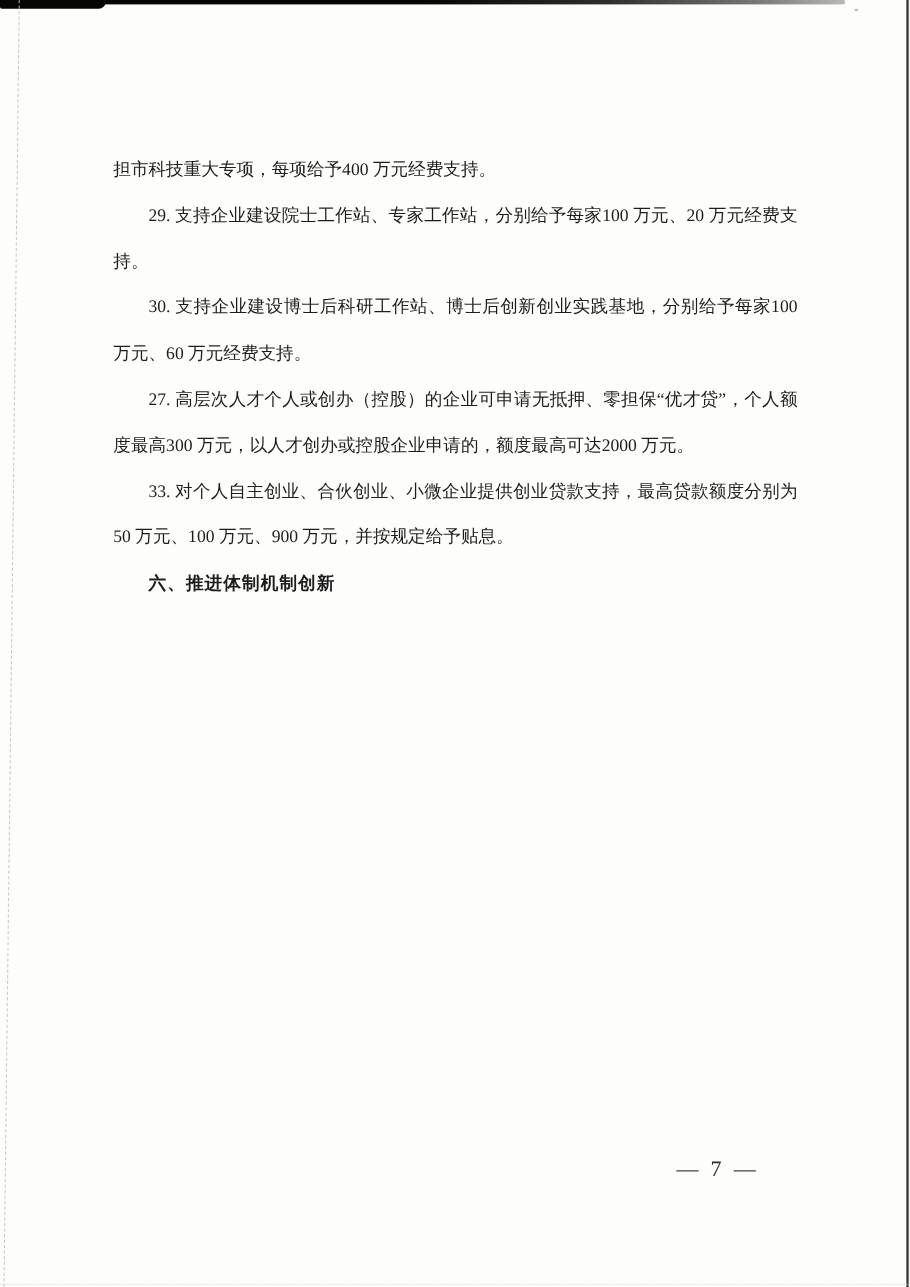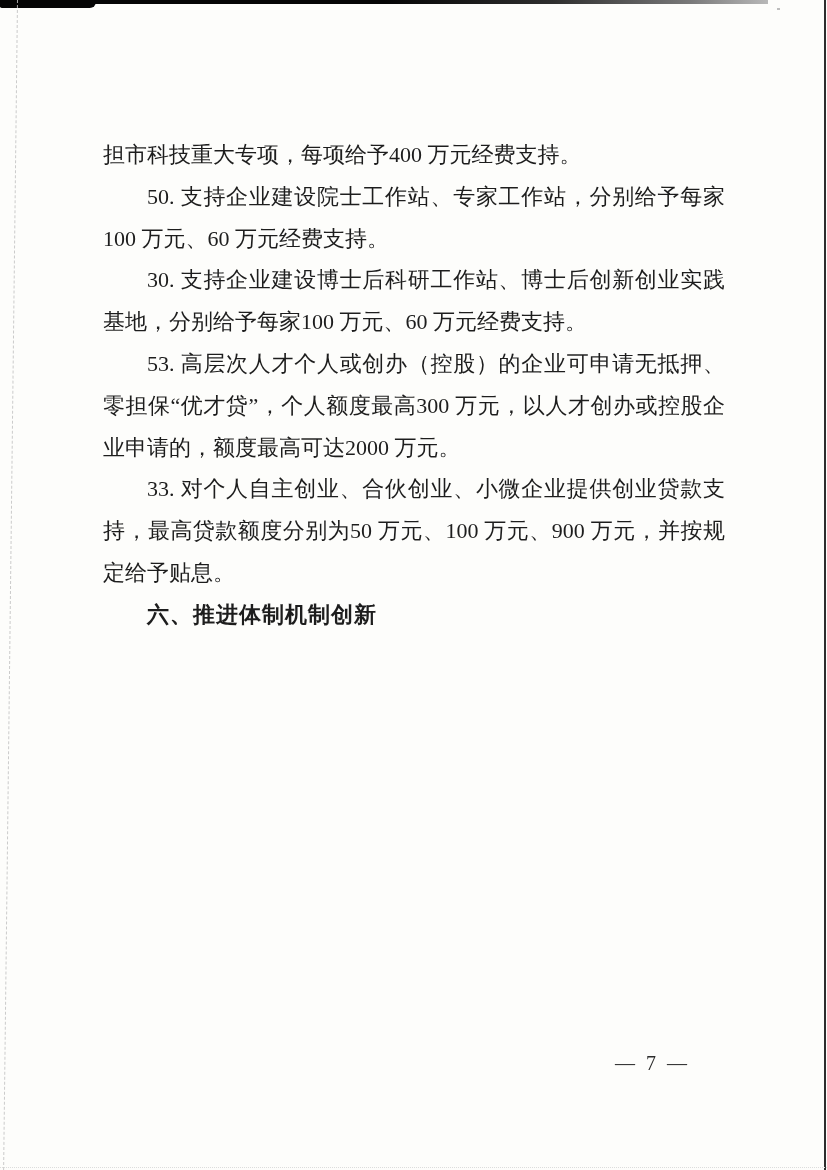--- a/index.html
+++ b/index.html
@@ -45,21 +45,21 @@
   .speck {
     position: absolute; top: 8px; left: 777px;
     width: 3px; height: 2px; background: #bdbdbd;
   }
 
   
   .text-block {
     position: absolute; top: 134px; left: 103px;
     width: 622px;
     color: #1d1d1d;
-    font-size: 22px;
+    font-size: 16px;
     line-height: 41.8px;
     text-align: justify;
   }
   .text-block p { margin: 0; }
   .text-block p.indent { text-indent: 2em; }
   .text-block p.heading {
     font-weight: bold;
     font-family: Liberation Sans, sans-serif;
     letter-spacing: 1px;
   }
@@ -81,21 +81,21 @@
 <div class="page">
   <div class="edge-top"></div>
   <div class="edge-top-blob"></div>
   <div class="edge-right"></div>
   <div class="left-crease"></div>
   <div class="bottom-dots"></div>
   <div class="speck"></div>
 
   <div class="text-block">
       <p class="">担市科技重大专项，每项给予400 万元经费支持。</p>
-      <p class="indent">50. 支持企业建设院士工作站、专家工作站，分别给予每家100 万元、60 万元经费支持。</p>
+      <p class="indent">29. 支持企业建设院士工作站、专家工作站，分别给予每家100 万元、20 万元经费支持。</p>
       <p class="indent">30. 支持企业建设博士后科研工作站、博士后创新创业实践基地，分别给予每家100 万元、60 万元经费支持。</p>
-      <p class="indent">53. 高层次人才个人或创办（控股）的企业可申请无抵押、零担保“优才贷”，个人额度最高300 万元，以人才创办或控股企业申请的，额度最高可达2000 万元。</p>
+      <p class="indent">27. 高层次人才个人或创办（控股）的企业可申请无抵押、零担保“优才贷”，个人额度最高300 万元，以人才创办或控股企业申请的，额度最高可达2000 万元。</p>
       <p class="indent">33. 对个人自主创业、合伙创业、小微企业提供创业贷款支持，最高贷款额度分别为50 万元、100 万元、900 万元，并按规定给予贴息。</p>
       <p class="heading indent">六、推进体制机制创新</p>
     </div>
 
   <div class="page-number">— 7 —</div>
 </div>
 
 </body></html>

